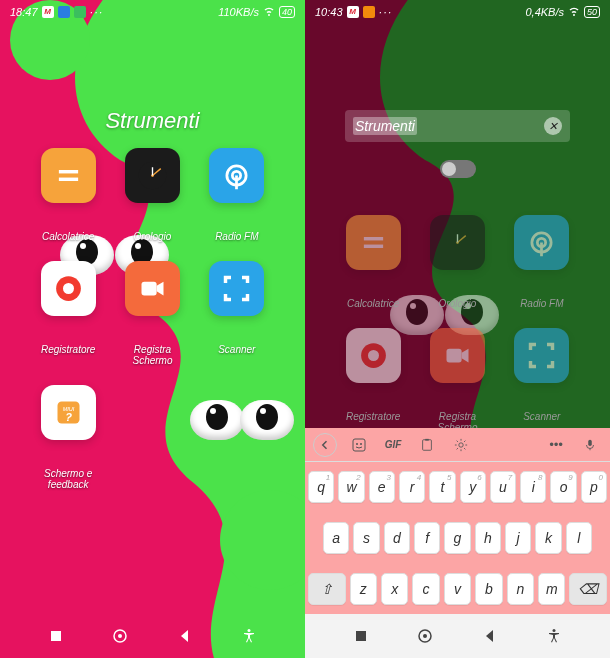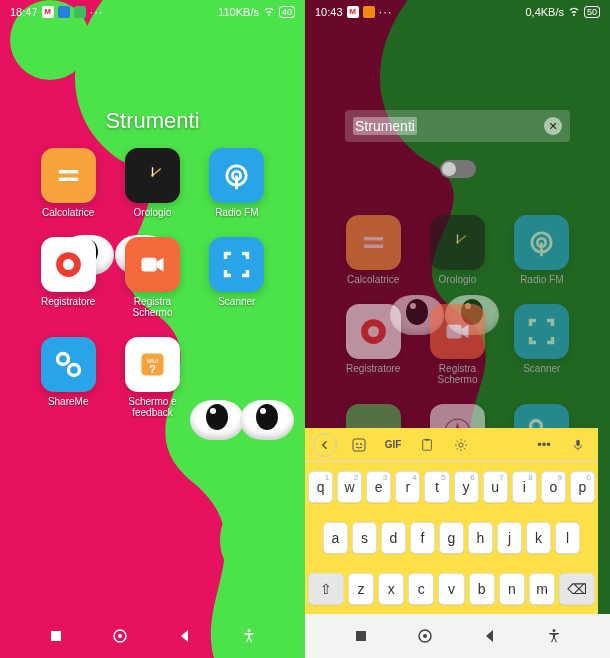--- a/index.html
+++ b/index.html
@@ -8,20 +8,21 @@
   background: #222;
   width: 610px;
   height: 658px;
   display: flex;
 }
 .pane {
   width: 305px;
   height: 658px;
   position: relative;
   overflow: hidden;
+  font-style: italic;
 }
 
 .wallpaper { position: absolute; inset: 0; }
 .wallpaper svg { width: 100%; height: 100%; display: block; }
 .dim { position: absolute; inset: 0; background: rgba(0,0,0,0.55); }
 
 .statusbar {
   position: absolute; top: 0; left: 0; right: 0;
   height: 24px; display: flex; align-items: center;
   color: #fff; font-size: 11px; padding: 0 10px;
@@ -40,21 +41,21 @@
   position: absolute; top: 108px; width:100%; text-align:center;
   color:#fff; font-size: 22px; font-weight:400; z-index:10;
   text-shadow: 0 1px 3px rgba(0,0,0,0.4);
 }
 .app-grid {
   position: absolute; top: 148px; left: 0; right: 0;
   padding: 0 40px 0 40px;
   display: grid; grid-template-columns: repeat(3, 1fr);
   column-gap: 28px; row-gap: 18px; z-index:10;
 }
-.app { display:flex; flex-direction:column; align-items:center; }
+.app { display:flex; flex-direction:column; align-items:center;gap:24px; }
 .app-tile {
   width: 55px; height: 55px; border-radius: 13px;
   display:flex; align-items:center; justify-content:center;
   box-shadow: 0 3px 8px rgba(0,0,0,0.18);
   position: relative;
 }
 .app-label {
   color:#fff; font-size: 10px; text-align:center; margin-top:4px;
   text-shadow: 0 1px 2px rgba(0,0,0,0.5);
   line-height: 1.15;
@@ -93,22 +94,22 @@
 }
 .toggle::after { content:"";position:absolute;width:14px;height:14px;background:#ccc;border-radius:50%;top:2px;left:2px; }
 .dim-grid {
   position:absolute; top:215px; left:0; right:0; padding: 0 40px;
   display:grid; grid-template-columns:repeat(3,1fr); column-gap:28px; row-gap:18px; z-index:10;
 }
 .dim-grid .app-label { color:#999; text-shadow:none; }
 .dim-grid .app-tile { opacity:0.55; }
 
 .kbd {
-  position:absolute; bottom:44px; left:0; right:12px; height:186px;
-  background:#fde047; z-index:70; display:flex; flex-direction:column;
+  position:absolute; bottom:44px; left:0; right:0; height:186px;
+  background:#fca5a5; z-index:70; display:flex; flex-direction:column;
 }
 .kbd-tools {
   height:34px; display:flex; align-items:center; padding:0 8px; gap:10px;
   color:#555; border-bottom:1px solid #ddd;
 }
 .kbd-tools .tbtn { width:24px; height:24px; display:flex; align-items:center; justify-content:center; font-size:13px; }
 .kbd-tools .tbtn.back { border:1px solid #ccc; border-radius:50%; }
 .kbd-tools .spacer { flex:1; }
 .krow { flex:1; display:flex; align-items:center; justify-content:center; gap:4px; padding:0 3px; }
 .key {
@@ -224,29 +225,20 @@
         </div>
         <div class="app-label">Registra Schermo</div>
       </div>
       <div class="app">
         <div class="app-tile" style="background: rgb(42, 164, 232);">
           <svg viewBox="0 0 24 24">
             <path stroke="#fff" stroke-width="2.5" fill="none" d="M4 8V4h4M20 8V4h-4M4 16v4h4M20 16v4h-4"></path>
           </svg>
         </div>
         <div class="app-label">Scanner</div>
-      </div>
-      <div class="app">
-        <div class="app-tile" style="background: rgb(42, 164, 232);">
-          <svg viewBox="0 0 24 24">
-            <circle cx="8" cy="8" r="4" fill="none" stroke="#fff" stroke-width="2.5"></circle>
-            <circle cx="16" cy="16" r="4" fill="none" stroke="#fff" stroke-width="2.5"></circle>
-          </svg>
-        </div>
-        <div class="app-label">ShareMe</div>
       </div>
       <div class="app">
         <div class="app-tile" style="background: rgb(255, 255, 255);">
           <svg viewBox="0 0 24 24">
             <rect x="4" y="4" width="16" height="16" rx="3" fill="#f6a33b"></rect>
             <text x="12" y="11" font-size="4" fill="#fff" text-anchor="middle">MIUI</text>
             <text x="12" y="18" font-size="8" fill="#fff" text-anchor="middle" font-weight="bold">?</text>
           </svg>
         </div>
         <div class="app-label">Schermo e feedback</div>

